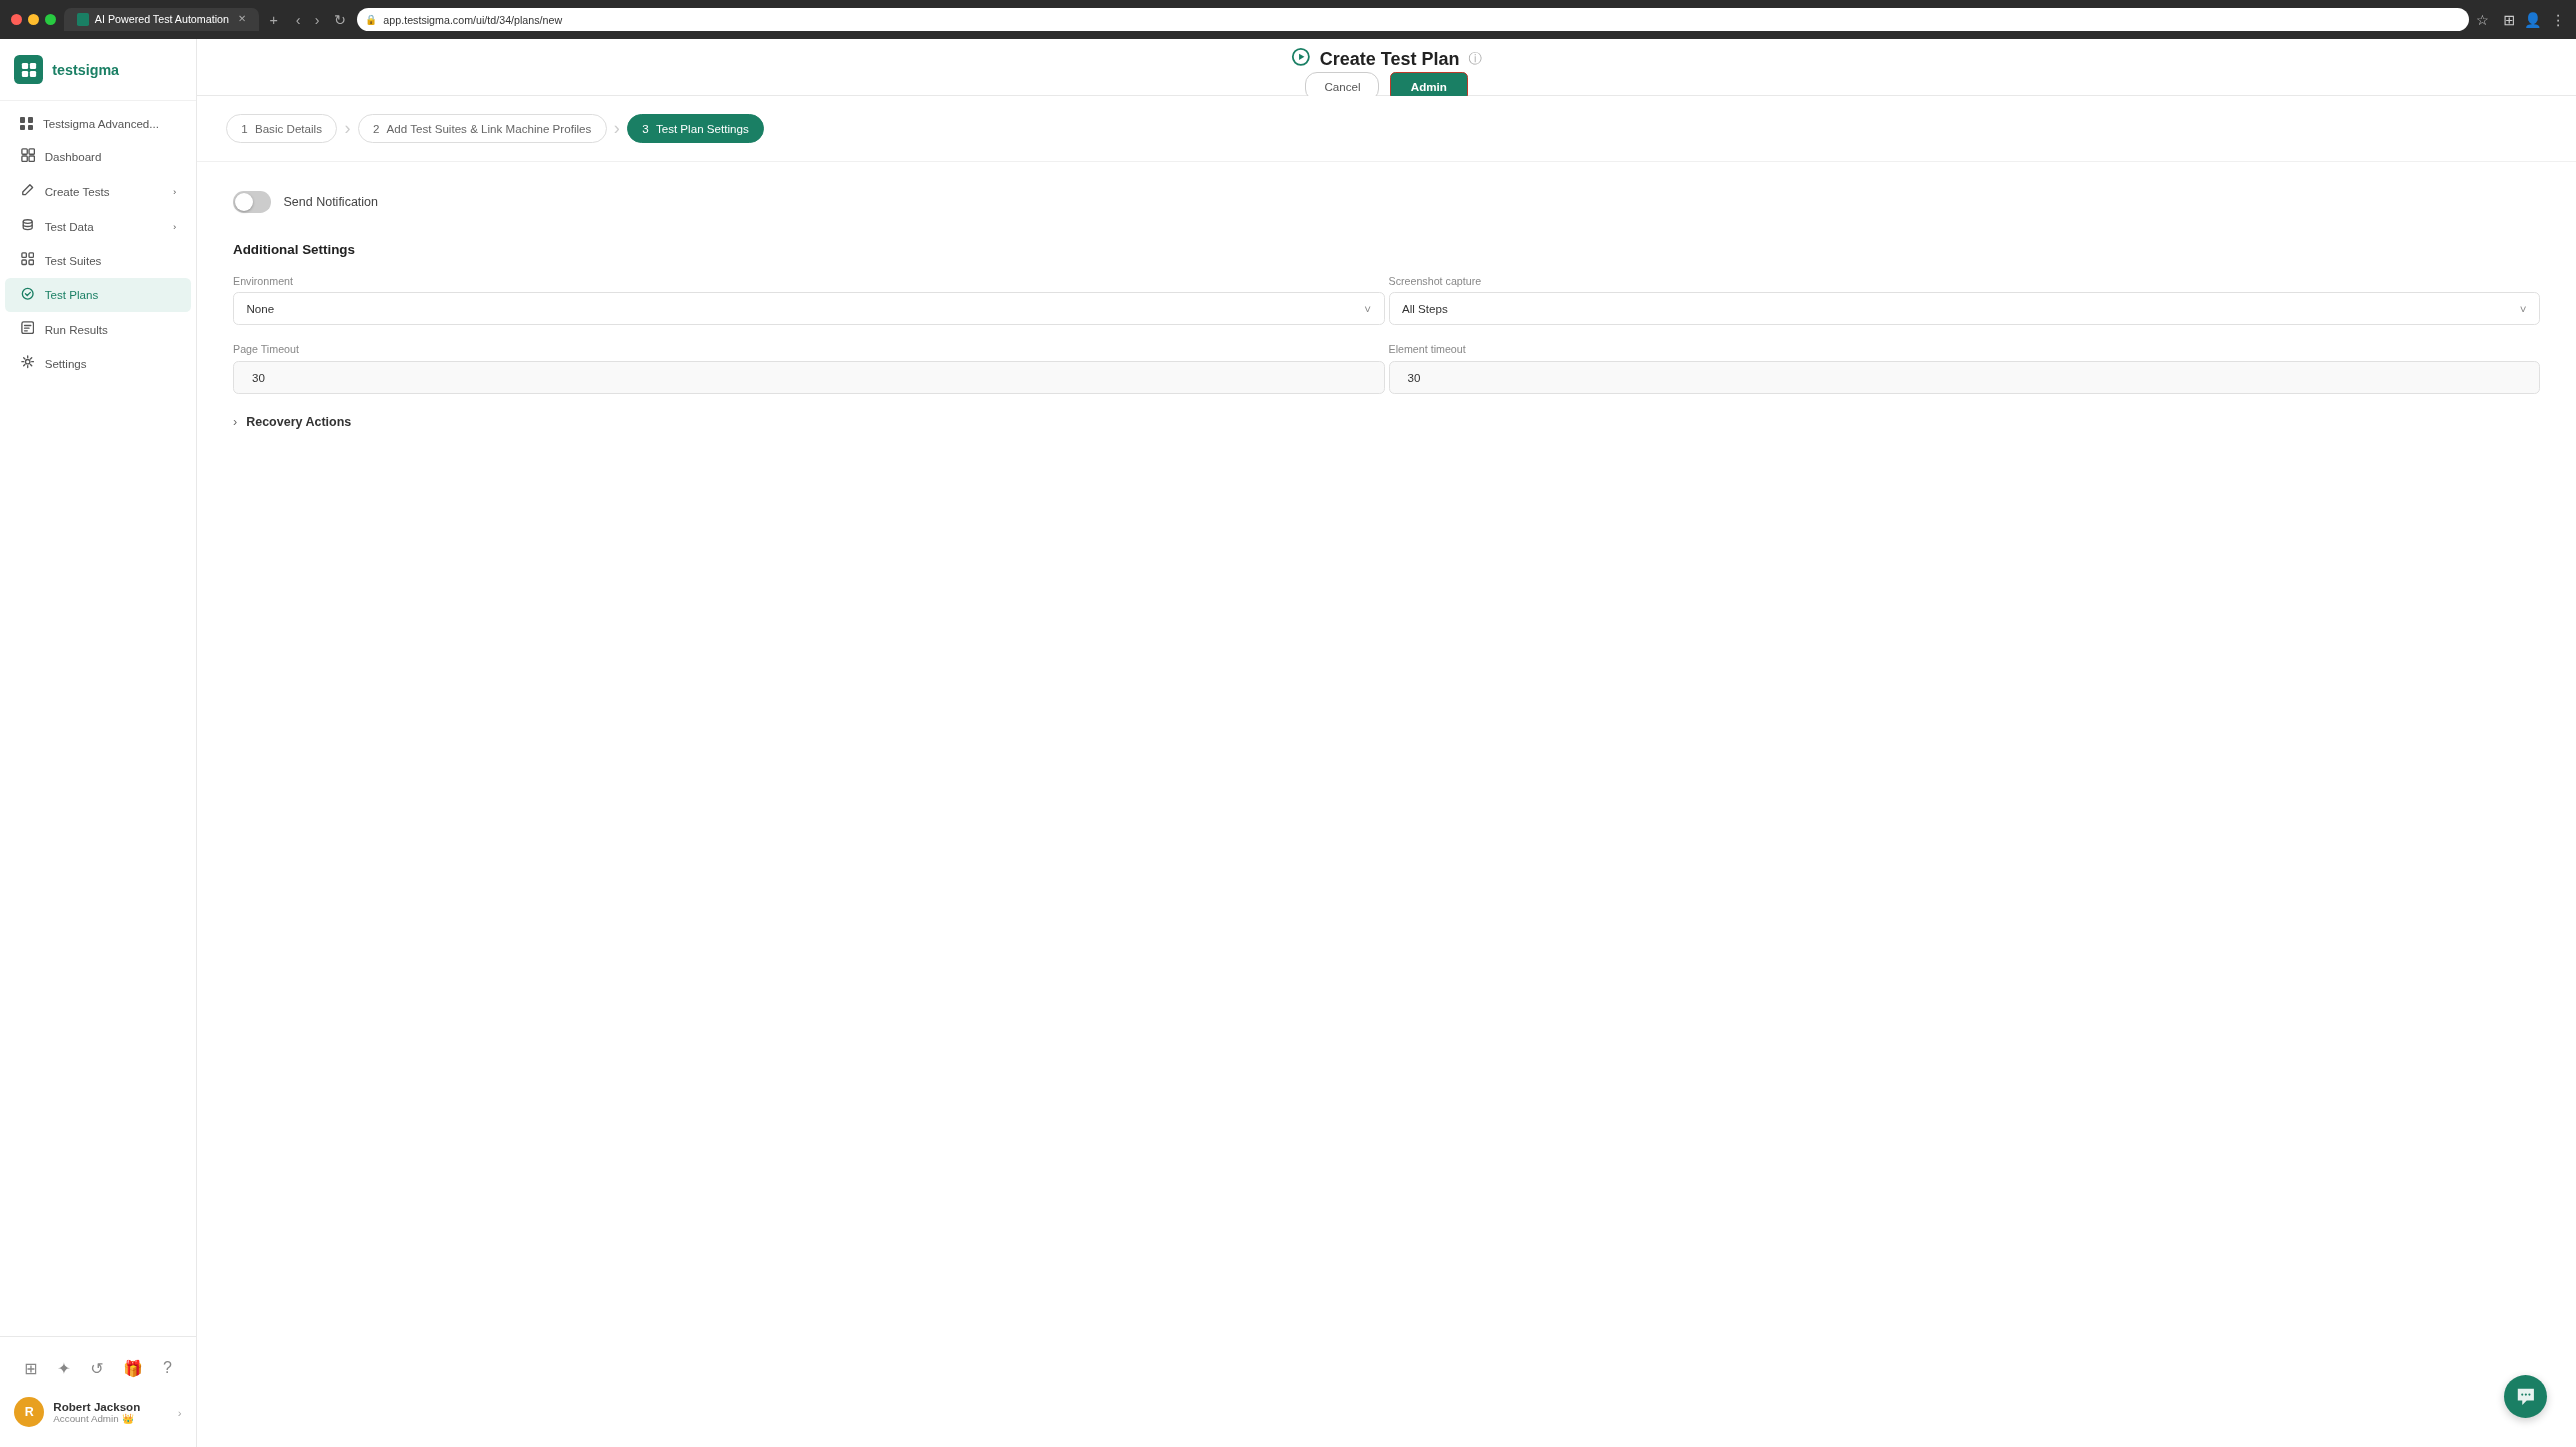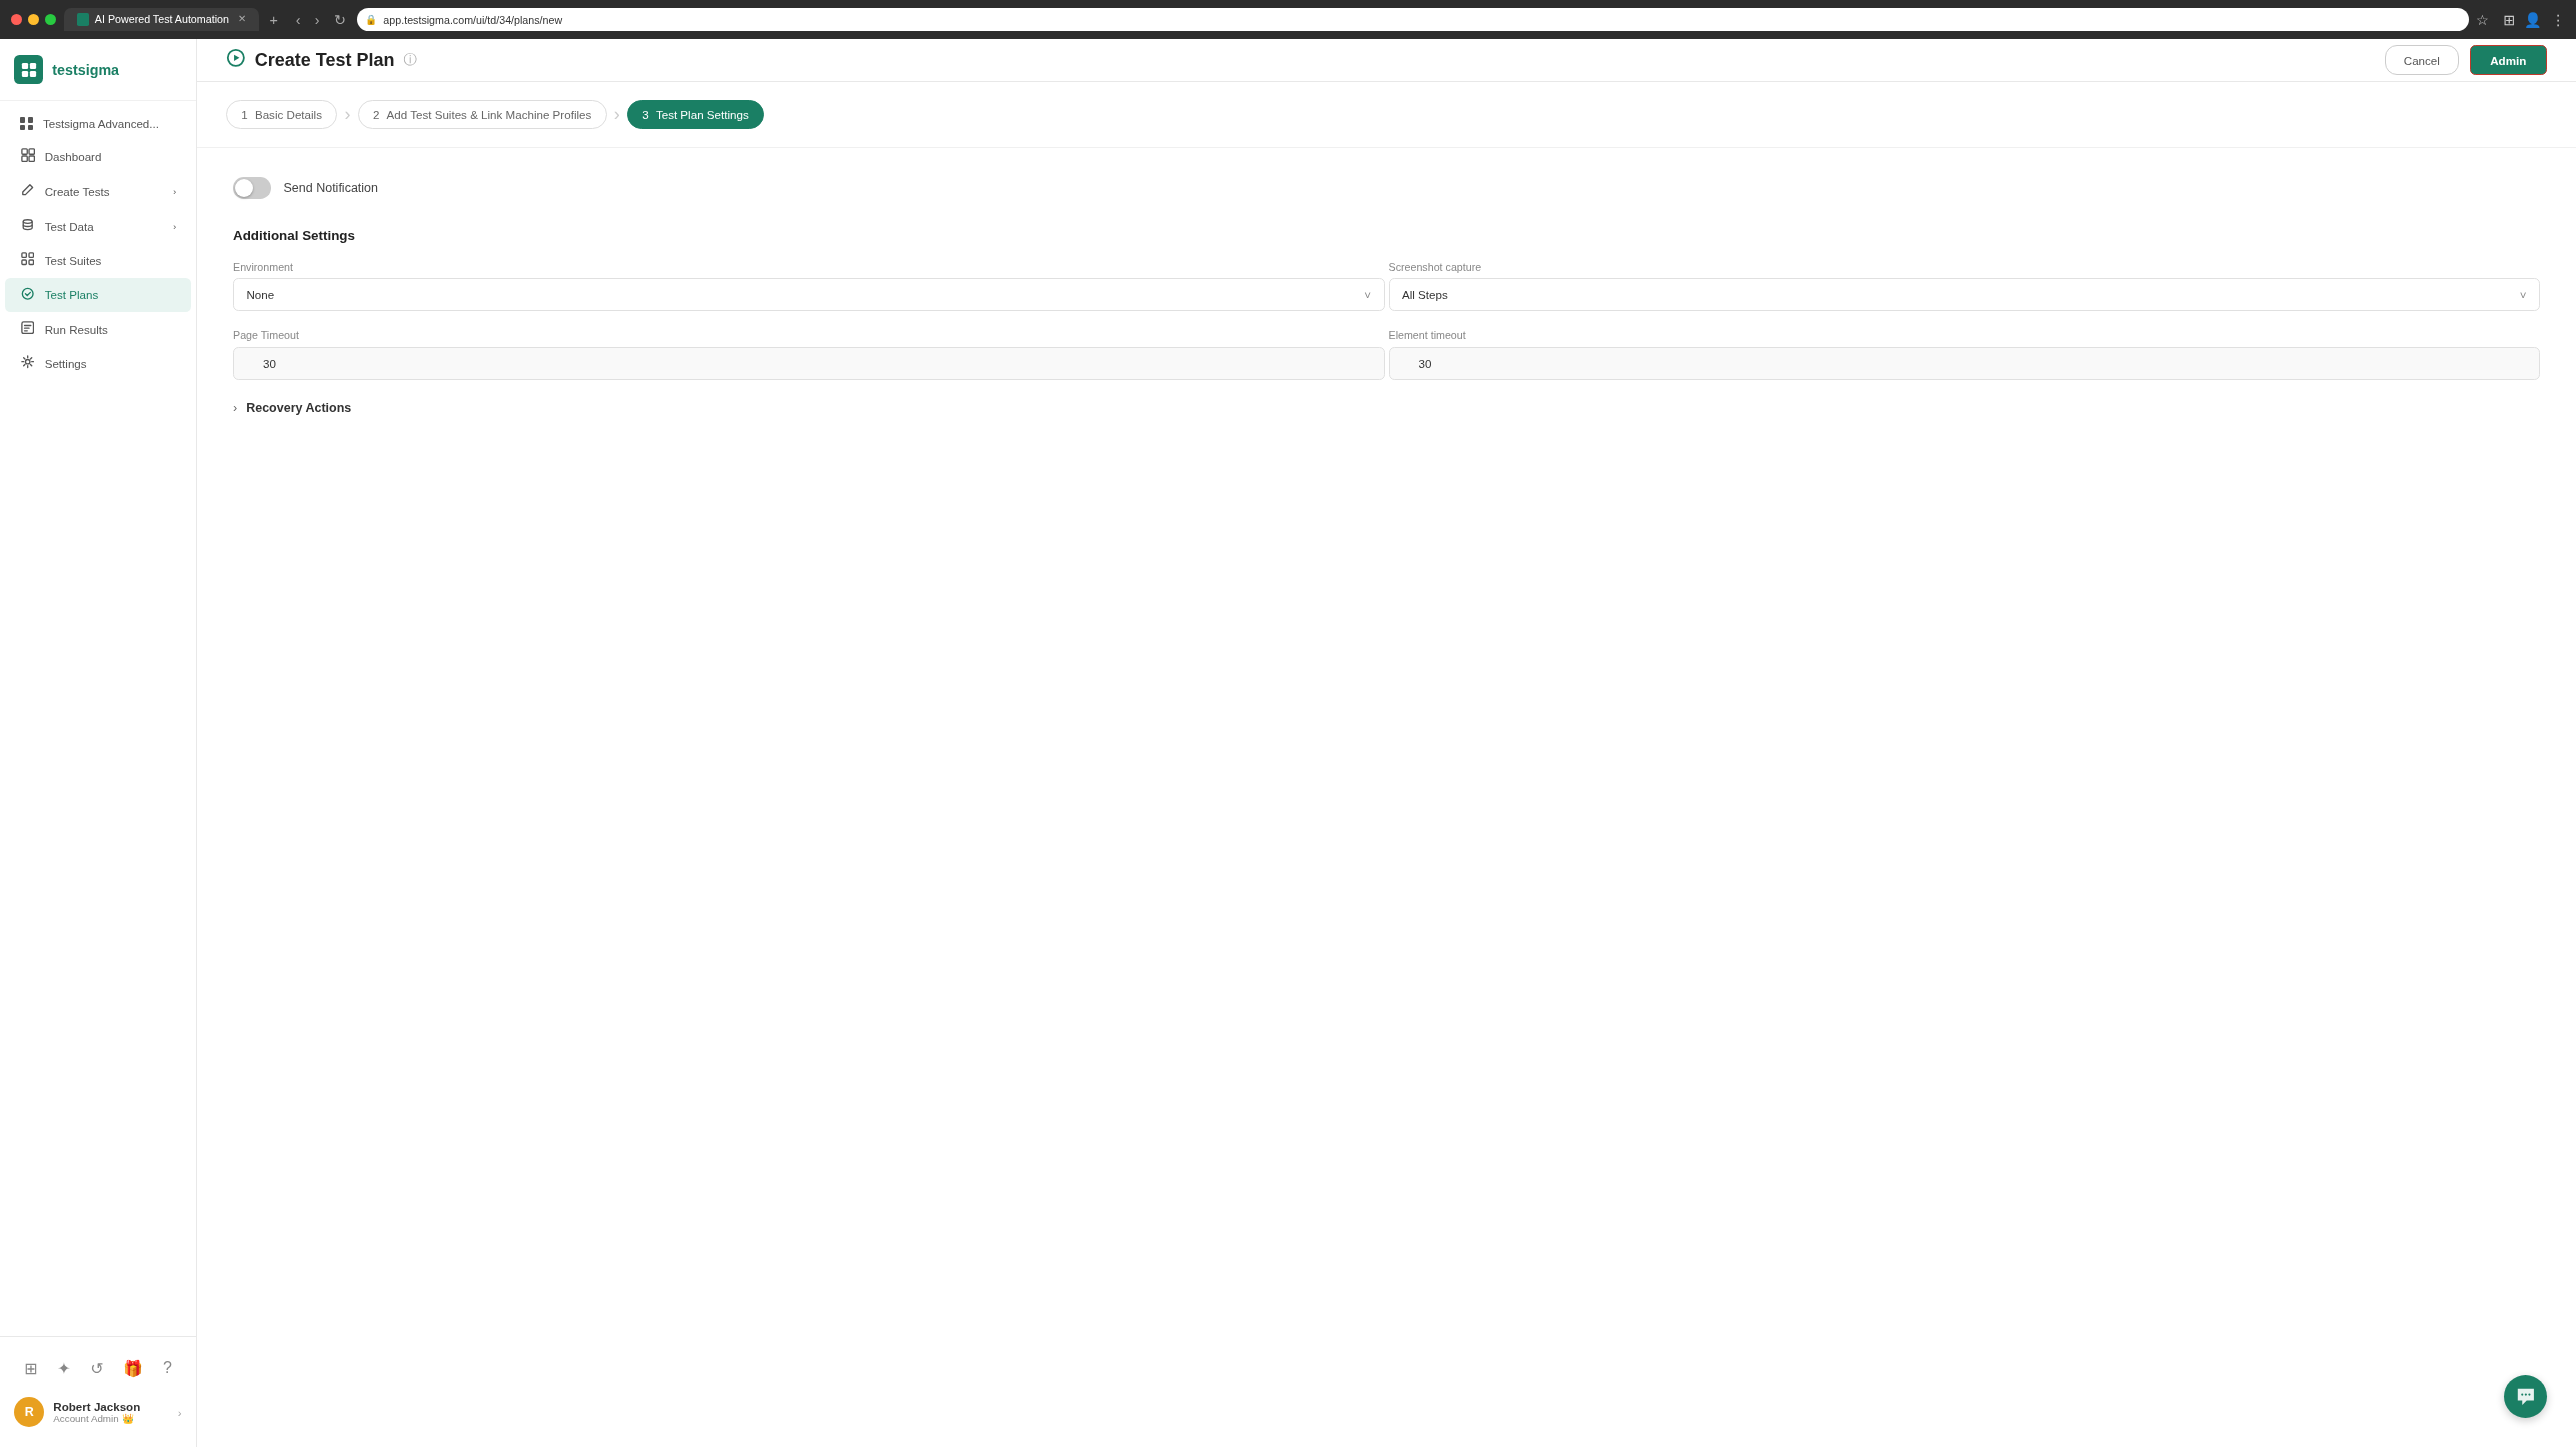--- a/index.html
+++ b/index.html
@@ -107,22 +107,23 @@
     .user-info { flex: 1; }
     .user-name { font-size: 11.6px; font-weight: 600; color: #333; }
     .user-role { font-size: 9.8px; color: #888; display: flex; align-items: center; gap: 3.6px; }
     .user-chevron { color: #aaa; font-size: 11.6px; }
 
     
     .main { flex: 1; display: flex; flex-direction: column; overflow: hidden; }
 
     .top-bar {
       background: #fff; border-bottom: 0.9px solid #e8e8e8;
-      height: 43px; display: flex; align-items: center; justify-content: space-between;
-      padding: 16px 29px;
+      height: 57px; display: flex; align-items: center; justify-content: space-between;
+      padding: 8px 29px;
+      flex-direction: column;
     }
     .page-title-area { display: flex; align-items: center; gap: 9px; }
     .page-title-icon { color: #1a7f64; font-size: 18px; }
     .page-title { font-size: 18px; font-weight: 600; color: #222; }
     .title-help { color: #aaa; font-size: 13.4px; cursor: pointer; }
 
     .top-bar-actions { display: flex; gap: 10.7px; align-items: center; }
     .btn-cancel {
       padding: 7.2px 18px; border: 0.9px solid #ccc; background: #fff;
       border-radius: 12px; font-size: 11.6px; color: #555; cursor: pointer;
@@ -183,21 +184,21 @@
     .form-grid { display: grid; grid-template-columns: 1fr 1fr; gap: 18px 4px; }
     .form-group { display: flex; flex-direction: column; gap: 5.4px; }
     .form-label { font-size: 10.7px; color: #888; font-weight: 500; }
     .form-select {
       padding: 9px 12.5px; border: 0.9px solid #e0e0e0; border-radius: 5.4px;
       font-size: 11.6px; color: #333; background: #fff; cursor: pointer;
       display: flex; align-items: center; justify-content: space-between;
     }
     .form-select .chevron { color: #888; }
     .form-input {
-      padding: 9px 29px; border: 0.9px solid #e0e0e0; border-radius: 5.4px;
+      padding: 9px 18px; border: 0.9px solid #e0e0e0; border-radius: 5.4px;
       font-size: 11.6px; color: #333; background: #f9f9f9;
     }
 
     
     .recovery-section {
       margin-top: 21.5px; display: flex; align-items: center; gap: 9px; cursor: pointer;
     }
     .recovery-chevron { color: #666; font-size: 12.5px; }
     .recovery-label { font-size: 12.5px; font-weight: 600; color: #333; }
 

